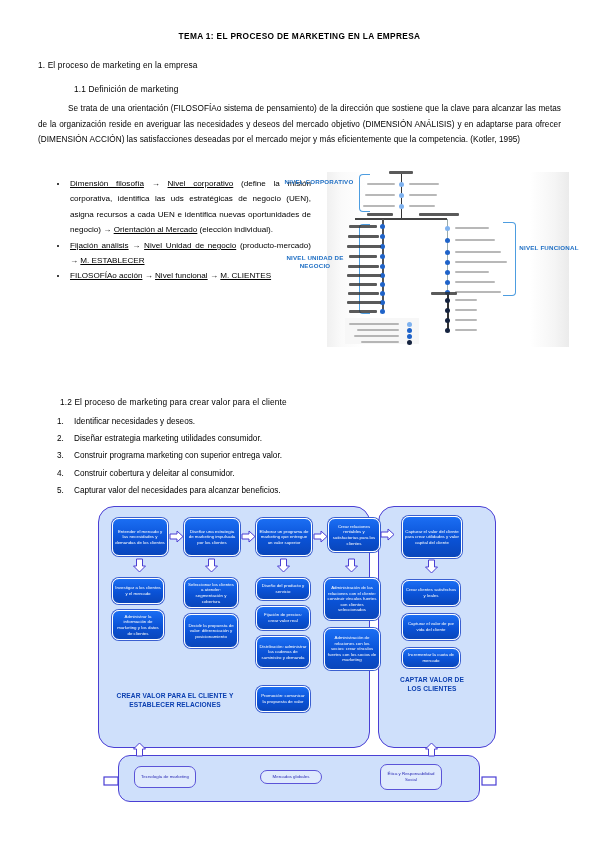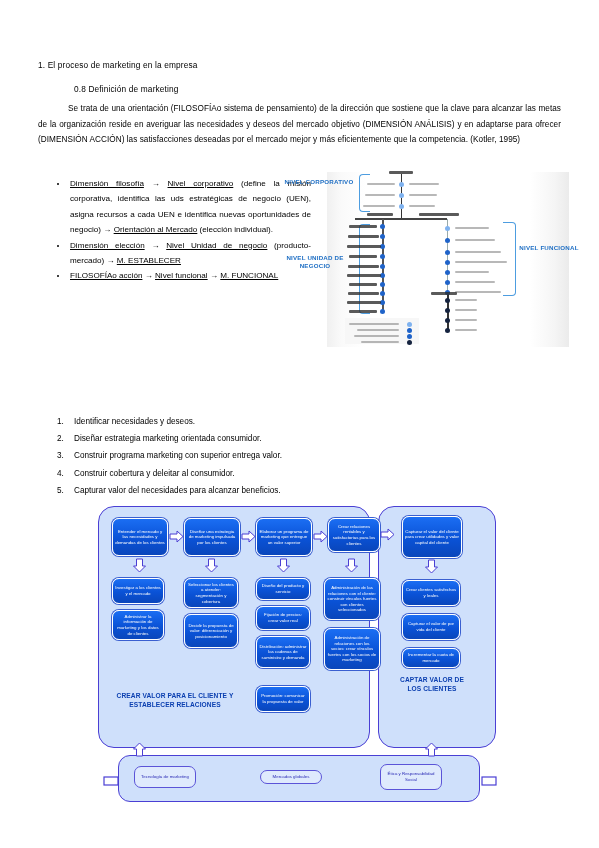--- a/index.html
+++ b/index.html
@@ -94,30 +94,31 @@
     position:absolute;color:#0b3fb0;font-weight:bold;font-size:6.6px;line-height:8.6px;
     text-align:center;letter-spacing:.1px;
   }
   svg{display:block;overflow:visible;}
 </style>
 </head>
 <body>
 
 <div class="page">
 
+  <div class="doc-title">TEMA 1: EL PROCESO DE MARKETING EN LA EMPRESA</div>
 
   <div class="h1">1. El proceso de marketing en la empresa</div>
-  <div class="h2">0.8 Definición de marketing</div>
+  <div class="h2">1.1 Definición de marketing</div>
 
   <div class="para">Se trata de una orientación (FILOSOFÍAo sistema de pensamiento) de la dirección que sostiene que la clave para alcanzar las metas de la organización reside en averiguar las necesidades y deseos del mercado objetivo (DIMENSIÓN ANÁLISIS) y en adaptarse para ofrecer (DIMENSIÓN ACCIÓN) las satisfacciones deseadas por el mercado mejor y más eficientemente que la competencia. (Kotler, 1995)</div>
 
   <ul class="bullets" id="bullet-list">
       <li><u>Dimensión filosofía</u><span> → </span><u>Nivel corporativo</u><span> (define la misión corporativa, identifica las uds estratégicas de negocio (UEN), asigna recursos a cada UEN e identifica nuevas oportunidades de negocio) → </span><u>Orientación al Mercado</u><span> (elección individual).</span></li>
-      <li><u>Dimensión elección</u><span> → </span><u>Nivel Unidad de negocio</u><span> (producto-mercado) → </span><u>M. ESTABLECER</u></li>
-      <li><u>FILOSOFÍAo acción</u><span>  →  </span><u>Nivel funcional</u><span>  →  </span><u>M. FUNCIONAL</u></li>
+      <li><u>Fijación análisis</u><span> → </span><u>Nivel Unidad de negocio</u><span> (producto-mercado) → </span><u>M. ESTABLECER</u></li>
+      <li><u>FILOSOFÍAo acción</u><span>  →  </span><u>Nivel funcional</u><span>  →  </span><u>M. CLIENTES</u></li>
     </ul>
 
   <div class="orgchart">
 
     <div class="oc-label oc-lab-corp">NIVEL CORPORATIVO</div>
     <div class="oc-label oc-lab-uen">NIVEL UNIDAD DE NEGOCIO</div>
     <div class="oc-label oc-lab-func">NIVEL FUNCIONAL</div>
 
     <div class="brace l" style="left:32px;top:2px;width:10px;height:36px;border-radius:4px 0 0 4px;"></div>
     <div class="brace l" style="left:32px;top:52px;width:10px;height:88px;border-radius:4px 0 0 4px;"></div>
@@ -192,24 +193,25 @@
         <div class="dot lt" style="left:62px;top:4px;"></div>
       <div class="txtline" style="left:12px;top:11px;width:42px;"></div>
         <div class="dot" style="left:62px;top:10px;"></div>
       <div class="txtline" style="left:9px;top:17px;width:45px;"></div>
         <div class="dot" style="left:62px;top:16px;"></div>
       <div class="txtline" style="left:16px;top:23px;width:38px;"></div>
         <div class="dot dk" style="left:62px;top:22px;"></div>
     </div>
   </div>
 
+  <div class="h2b">1.2 El proceso de marketing para crear valor para el cliente</div>
 
   <ol class="numlist" id="num-list">
       <li>Identificar necesidades y deseos.</li>
-      <li>Diseñar estrategia marketing orientada consumidor.</li>
+      <li>Diseñar estrategia marketing utilidades consumidor.</li>
       <li>Construir programa marketing con superior entrega valor.</li>
       <li>Construir cobertura y deleitar al consumidor.</li>
       <li>Capturar valor del necesidades para alcanzar beneficios.</li>
     </ol>
 
   <div class="flow">
 
     <div class="panel left"></div>
     <div class="panel right"></div>
     <div class="panel bottom"></div>

